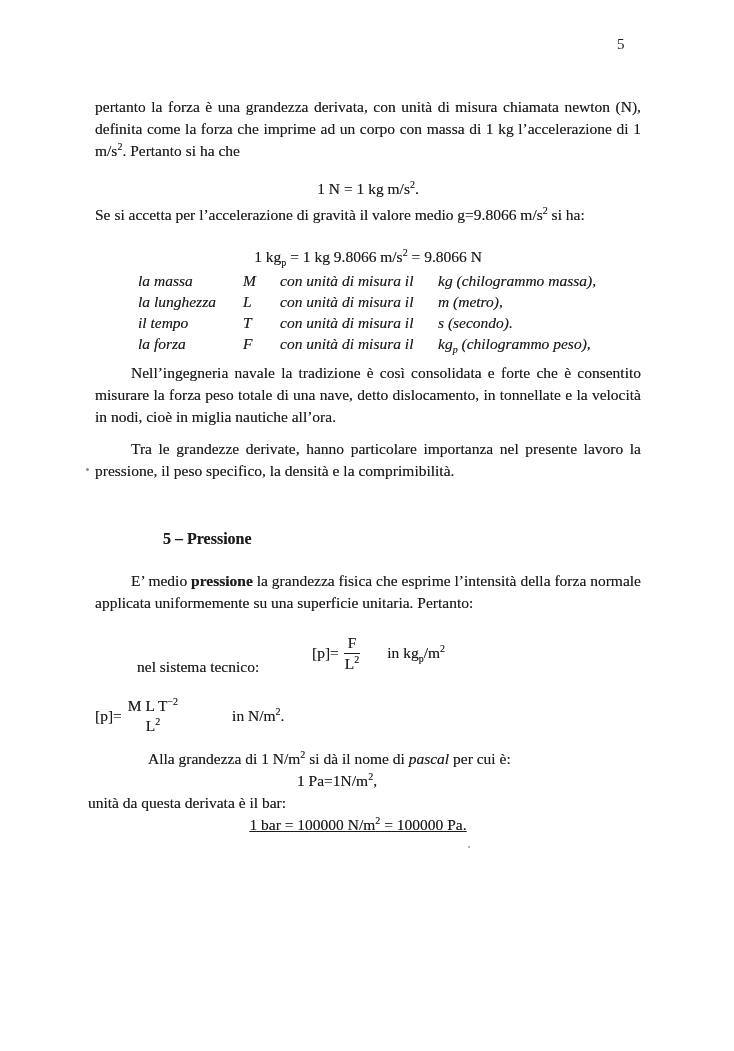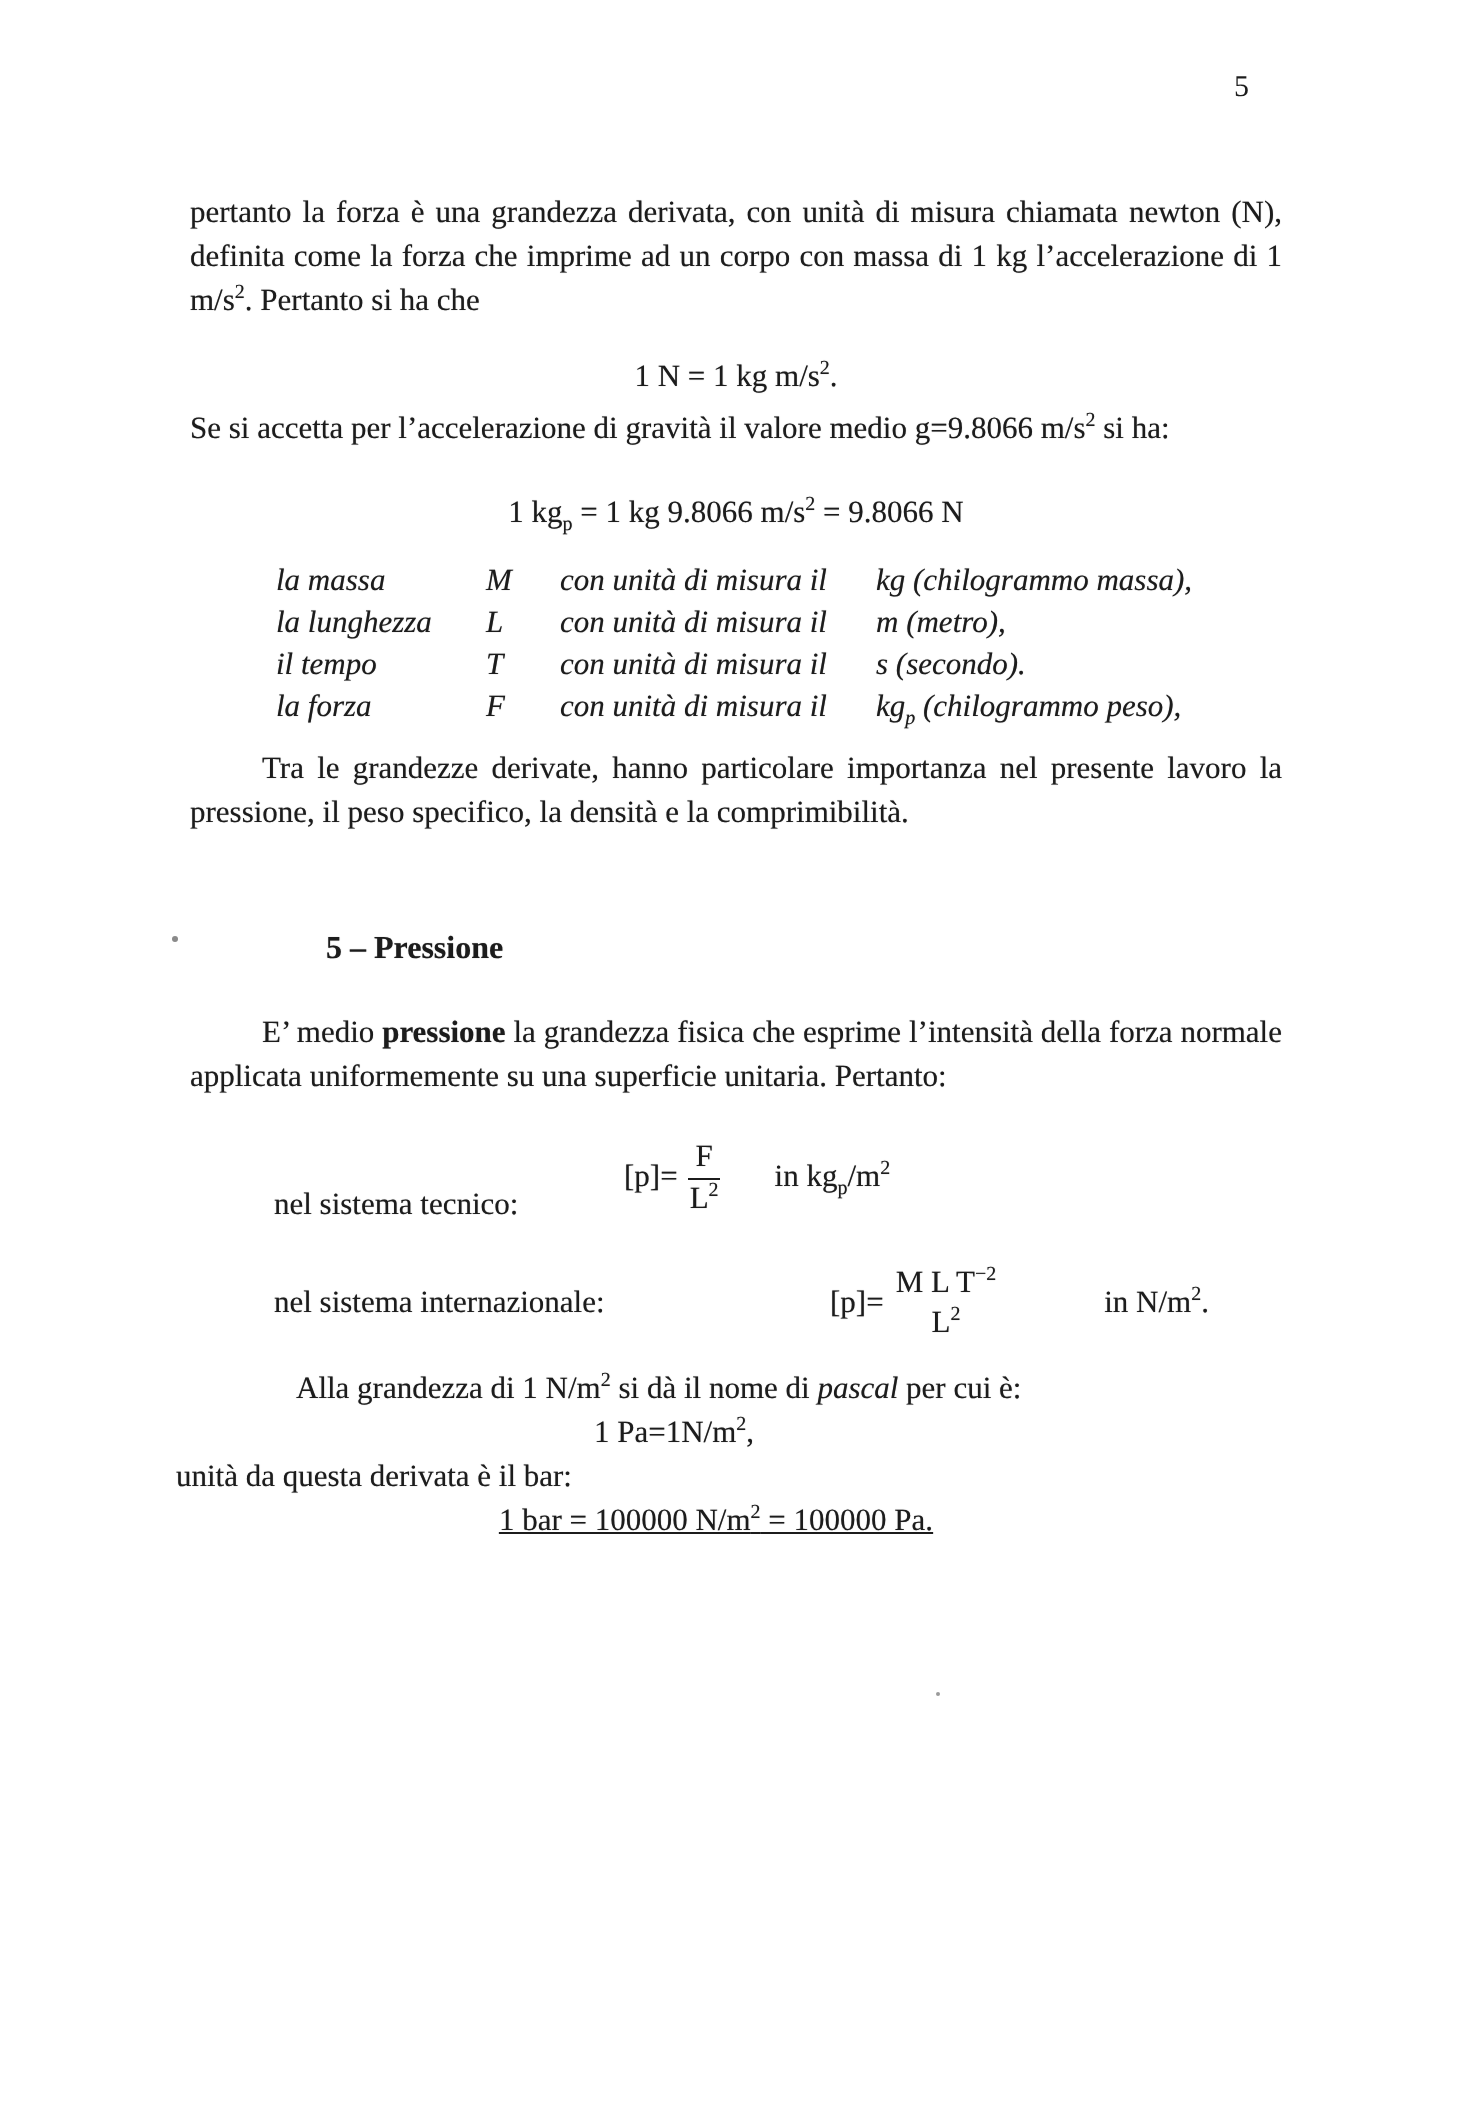--- a/index.html
+++ b/index.html
@@ -24,21 +24,21 @@
   .just { text-align:justify; }
   .indent { text-indent:36px; }
   sup, sub { font-size:10px; line-height:0; }
   sup { vertical-align:super; }
   sub { vertical-align:sub; }
   .center { text-align:center; }
   .f-newton { margin-top:16px; }
   .p-gravity { margin-top:4px; }
   .f-kgp { margin-top:20px; }
   .p-vantaggi { margin-top:12px; }
-  .units-table { margin-top:12px;font-family:Liberation Serif, serif; }
+  .units-table { margin-top:2px;font-family:Liberation Serif, serif; }
   .trow { display:flex; line-height:21px; font-style:italic; }
   .trow .c1 { margin-left:43px; width:105px; }
   .trow .c2 { width:37px; }
   .trow .c3 { width:158px; }
   .trow .c4 { flex:1; }
   .p-navale { margin-top:8px; }
   .p-grandezze { margin-top:10px; }
   h2.section {
     margin:46px 0 0 68px;
     font-size:16px; font-weight:bold; line-height:22px;
@@ -108,41 +108,41 @@
         <span class="c4"><span>s</span><sub></sub><span> (secondo).</span></span>
       </div>
       <div class="trow">
         <span class="c1">la forza</span>
         <span class="c2">F</span>
         <span class="c3">con unità di misura il</span>
         <span class="c4"><span>kg</span><sub>p</sub><span> (chilogrammo peso),</span></span>
       </div>
     </div>
 
+    <p class="just indent p-navale">Nell’ingegneria navale la tradizione è così consolidata e forte che è consentito misurare la forza peso totale di una nave, detto dislocamento, in tonnellate e la velocità in nodi, cioè in miglia nautiche all’ora.</p>
 
     <p class="just indent p-grandezze">Tra le grandezze derivate, hanno particolare importanza nel presente lavoro la pressione, il peso specifico, la densità e la comprimibilità.</p>
 
     <h2 class="section">5 – Pressione</h2>
 
     <p class="just indent p-pressione"><span>E’ medio </span><b class="pword">pressione</b><span> la grandezza fisica che esprime l’intensità della forza normale applicata uniformemente su una superficie unitaria. Pertanto:</span></p>
 
     <div class="frow a">
       <span class="flabel">nel sistema tecnico:</span>
       <span class="fgroup">
         <span>[p]=</span>
         <span class="frac withbar">
           <span class="num">F</span>
           <span class="den"><span>L</span><sup>2</sup></span>
         </span>
       </span>
       <span class="funit"><span>in kg</span><sub>p</sub><span>/m</span><sup>2</sup></span>
     </div>
 
     <div class="frow b">
-      <span class="flabel">nel sistema internazionale:</span>
       <span class="fgroup">
         <span>[p]=</span>
         <span class="frac">
           <span class="num"><span>M L T</span><sup>−2</sup></span>
           <span class="den"><span>L</span><sup>2</sup></span>
         </span>
       </span>
       <span class="funit"><span>in N/m</span><sup>2</sup><span>.</span></span>
     </div>
 

